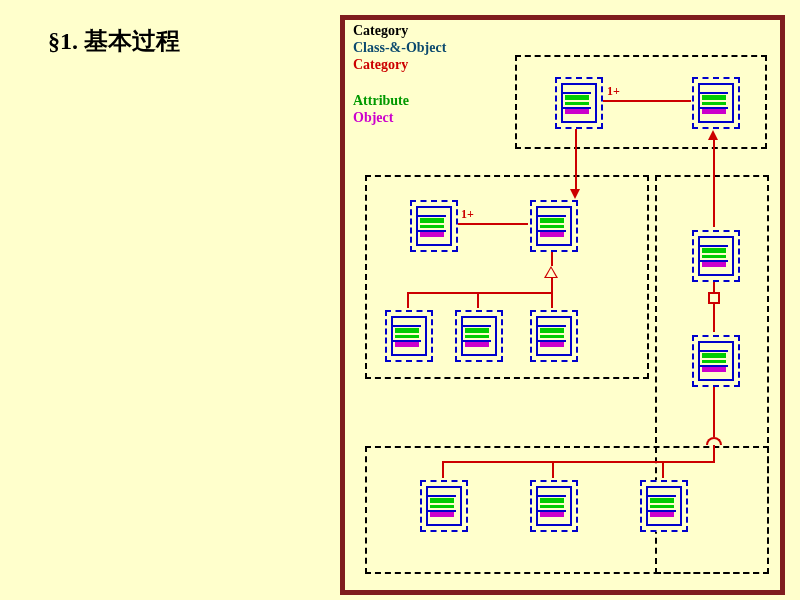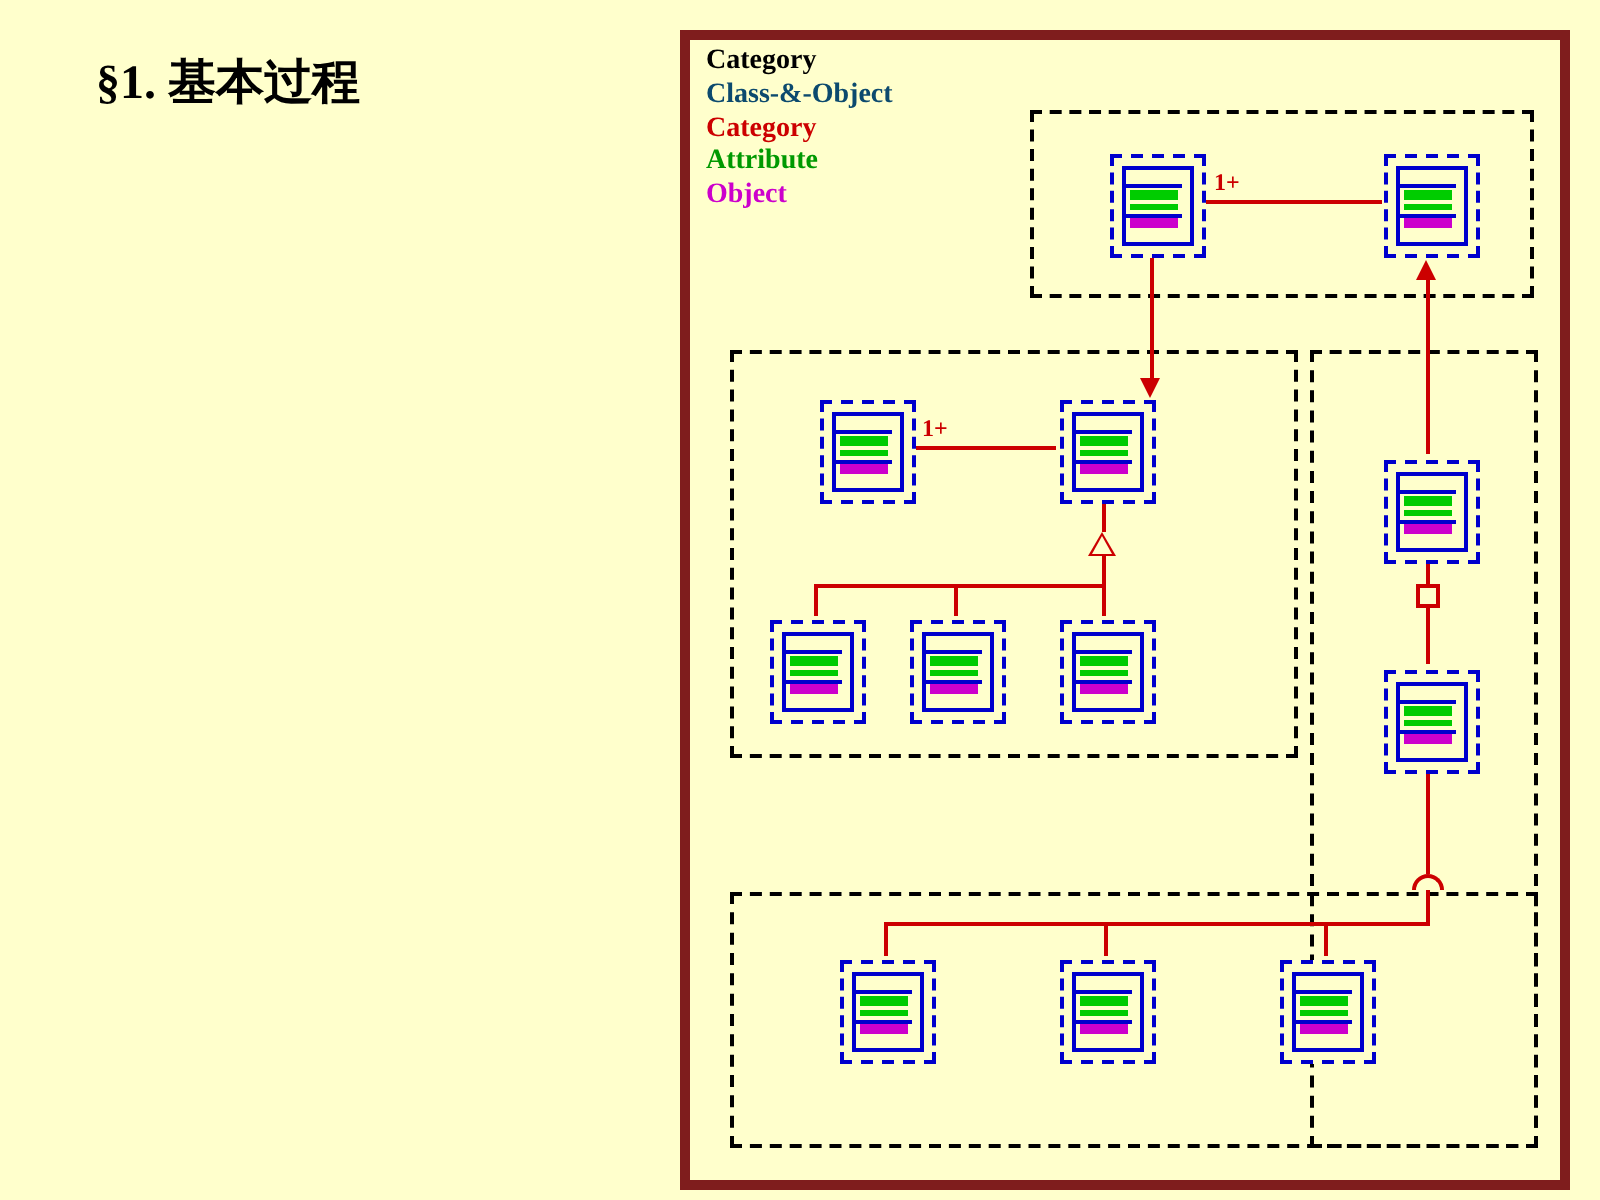--- a/index.html
+++ b/index.html
@@ -45,21 +45,21 @@
     left: 8px;
     top: 3px;
     font-size: 14px;
     font-weight: bold;
     line-height: 1.2;
     z-index: 10;
   }
   .leg-cat { color: #000; }
   .leg-class { color: #0c4a6e; }
   .leg-struct { color: #cc0000; }
-  .leg-attr { color: #009900; }
+  .leg-attr { color: #009900; margin-top: 20px; }
   .leg-method { color: #cc00cc; }
 
   
   .cat-box {
     position: absolute;
     border: 2px dashed #000;
   }
 
   
   .class-obj {

